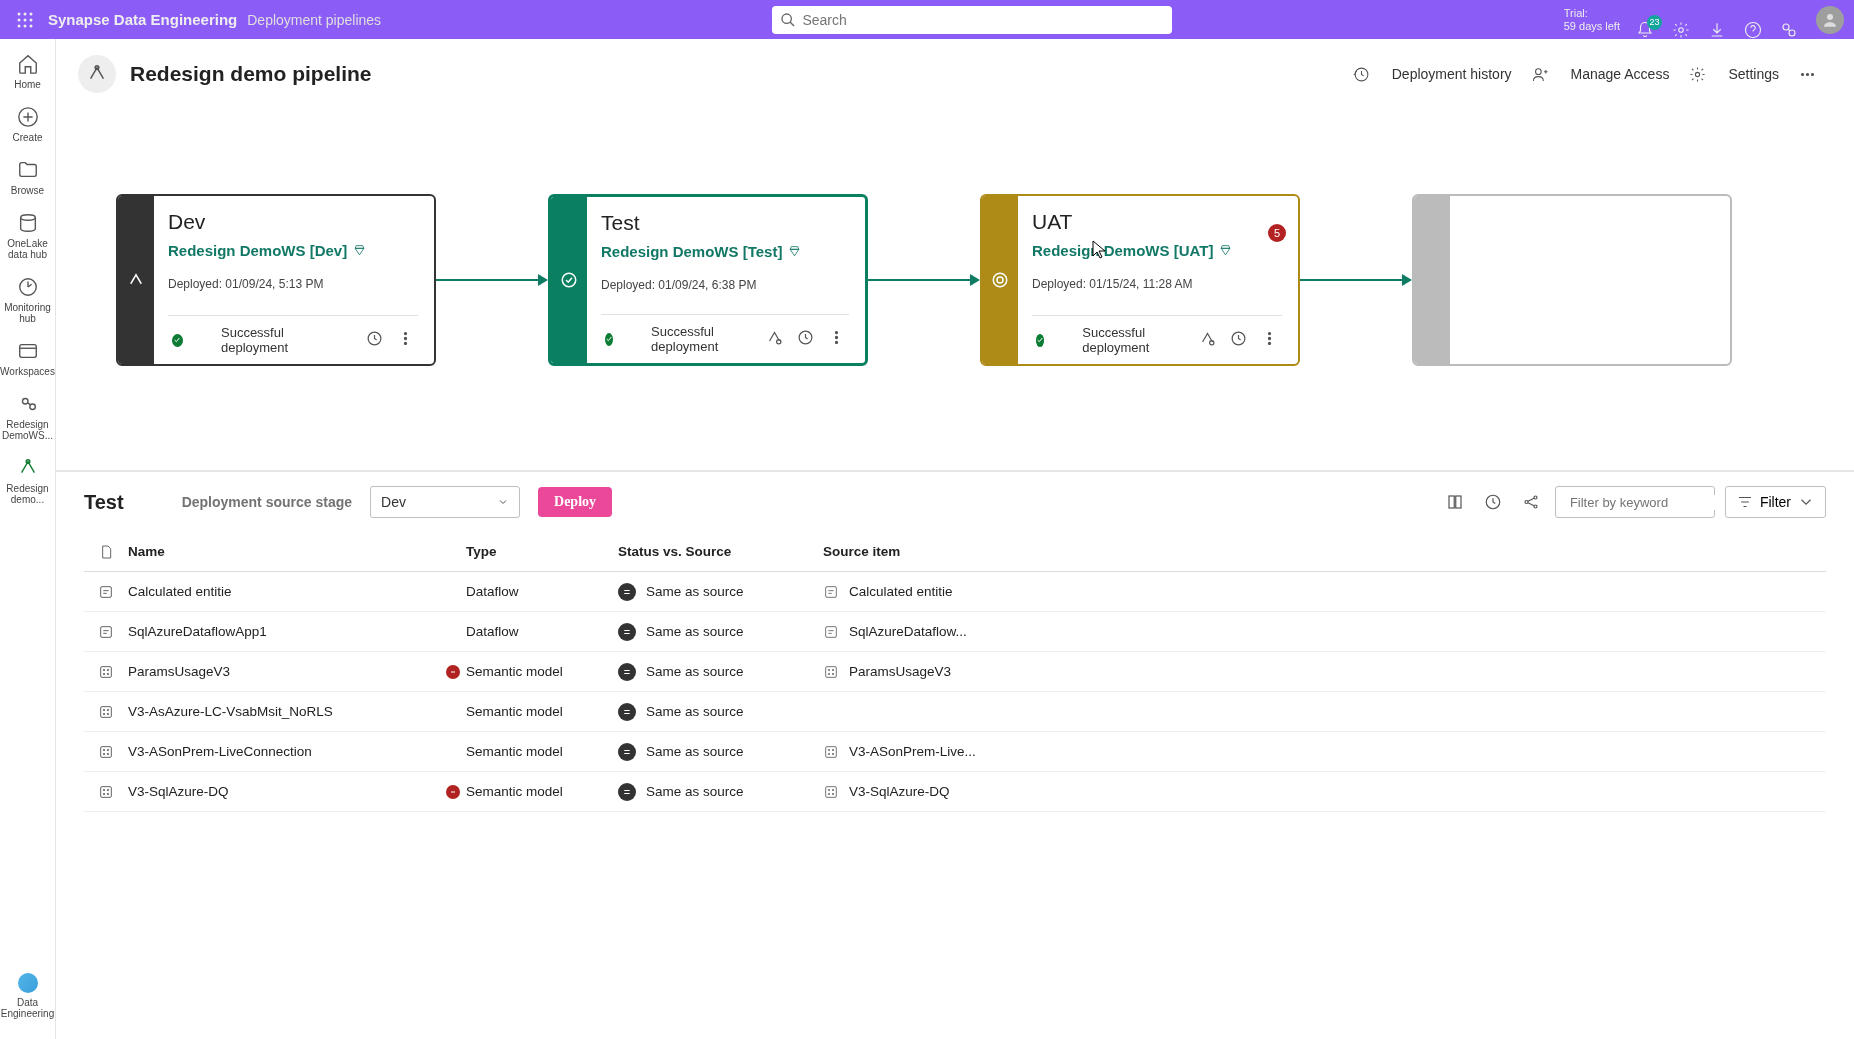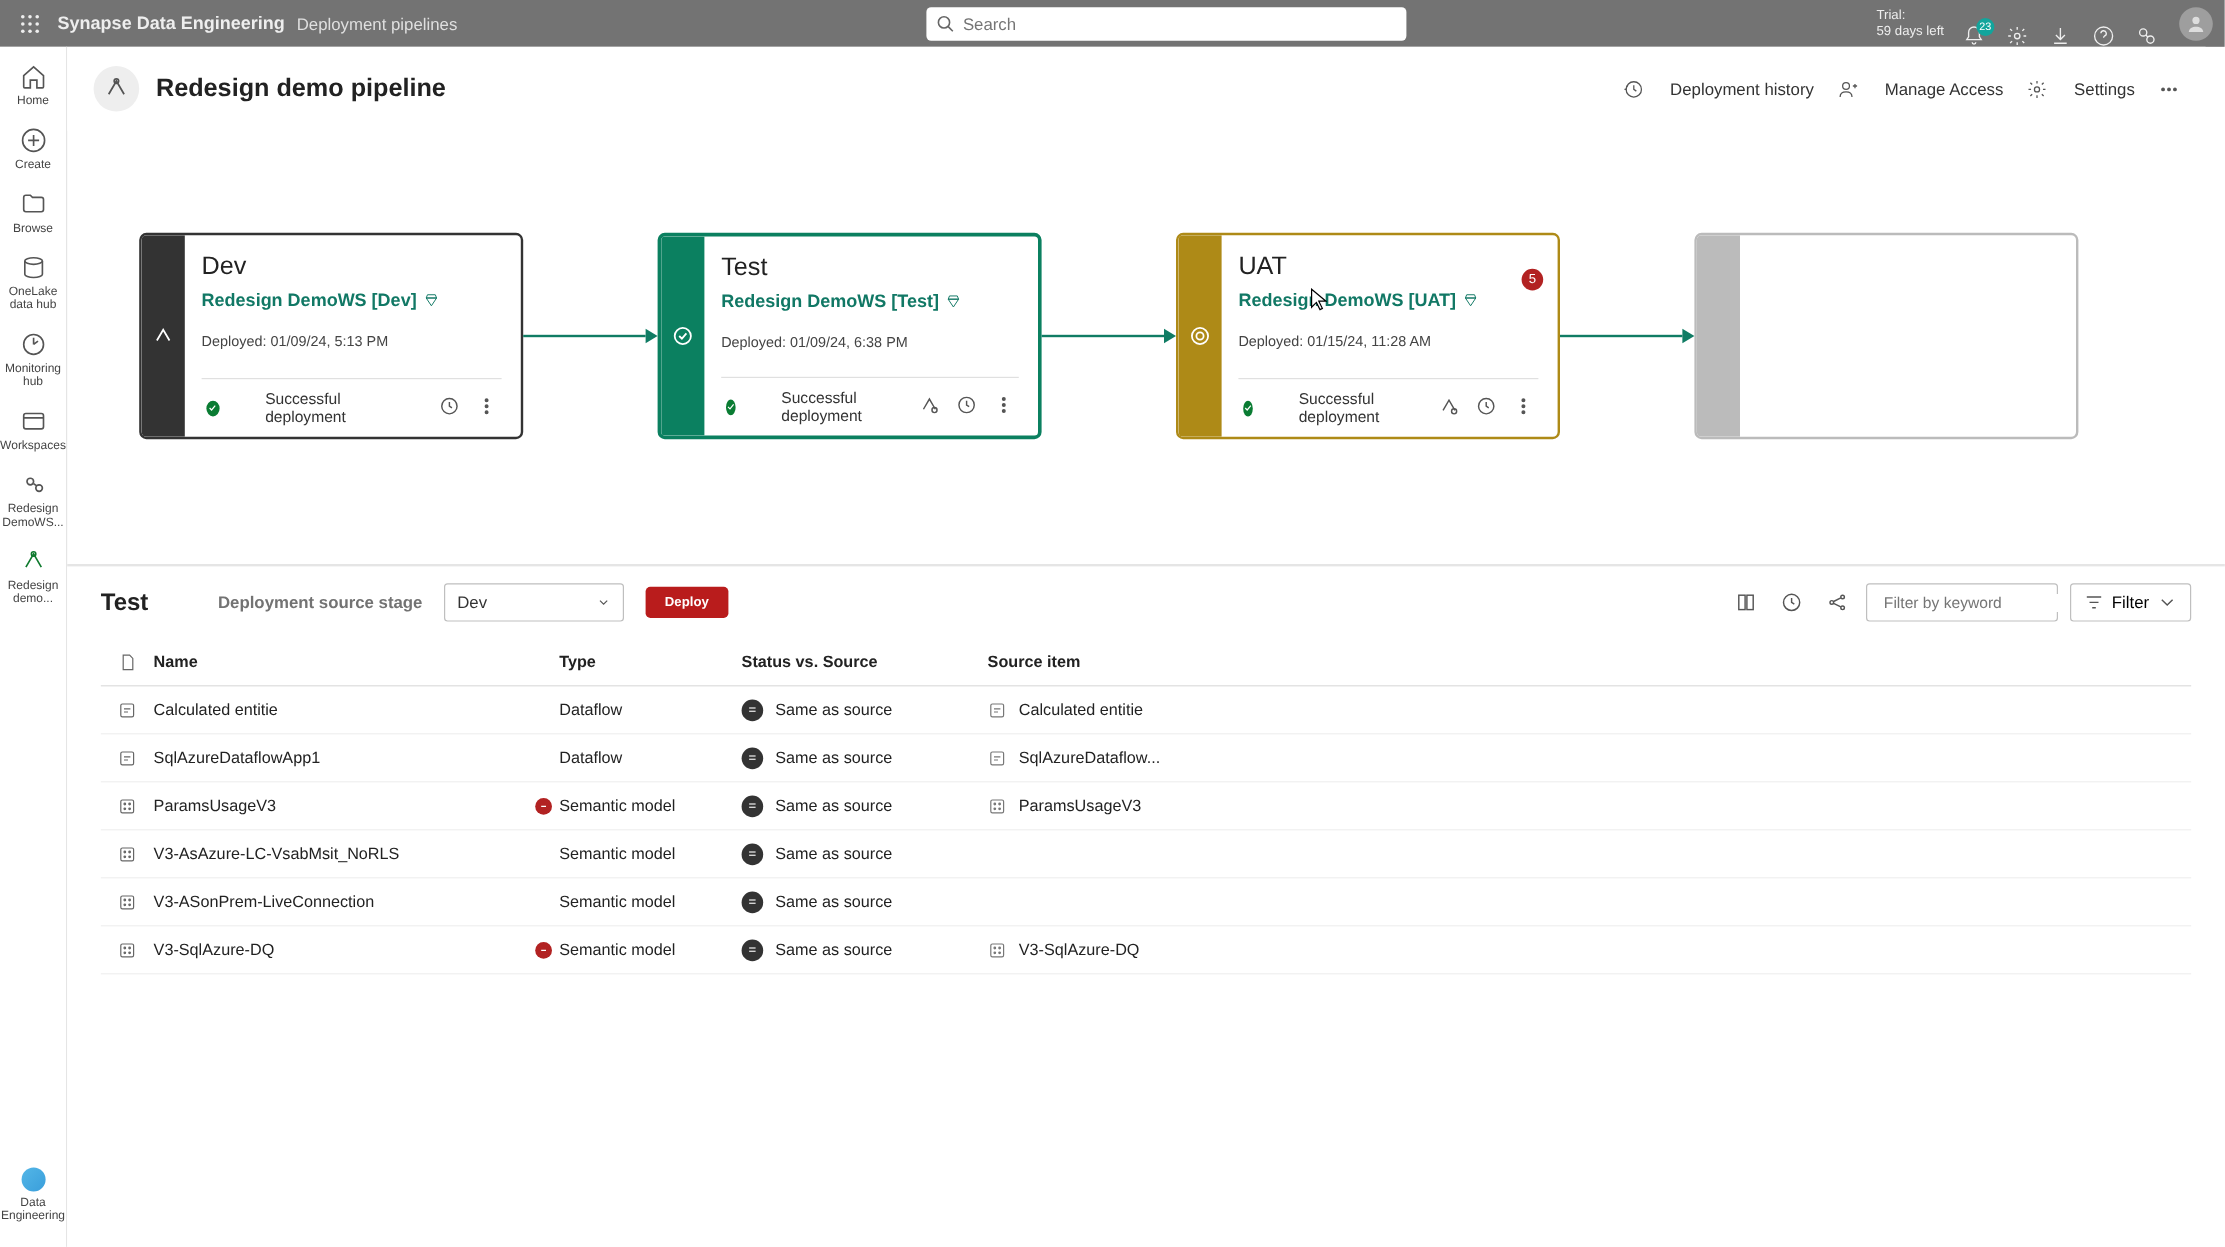--- a/index.html
+++ b/index.html
@@ -1,19 +1,19 @@
 <!DOCTYPE html>
 <html><head>
 <meta charset="utf-8">
 <style>
 * { margin: 0; padding: 0; box-sizing: border-box; font-family: "Segoe UI", -apple-system, sans-serif; }
 body { width: 1854px; height: 1039px; overflow: hidden; background: #fff; }
 
 
-.topbar { height: 39px; background: #737373; display: flex; align-items: center; padding: 0 10px; color: #eee; }
+.topbar { height: 39px; background: #8b5cf6; display: flex; align-items: center; padding: 0 10px; color: #eee; }
 .waffle { width: 30px; height: 30px; display: flex; align-items: center; justify-content: center; cursor: pointer; }
 .waffle svg { width: 16px; height: 16px; }
 .brand { font-weight: 600; font-size: 15px; margin-left: 8px; }
 .brand-sub { font-size: 14px; margin-left: 10px; color: #dfdfdf; }
 .searchwrap { margin-left: auto; margin-right: auto; width: 400px; height: 28px; background: #fff; border-radius: 4px; display: flex; align-items: center; padding: 0 8px; }
 .searchwrap svg { width: 16px; height: 16px; fill: #666; }
 .searchwrap input { border: none; outline: none; flex: 1; margin-left: 6px; font-size: 14px; background: transparent; }
 .trial { font-size: 11px; line-height: 13px; color: #eee; margin-right: 6px; }
 .topicons { display: flex; align-items: center; gap: 18px; margin-left: 10px; }
 .topicon { position: relative; cursor: pointer; display: flex; align-items: flex-start; margin-top: 20px; }
@@ -70,21 +70,21 @@
 .stagecard.prod { border-color: #bbb; }
 .stagecard.prod .band { background: #bbb; }
 
 
 .bottompanel { position: absolute; left: 56px; right: 0; top: 470px; bottom: 0; background: #fff; border-top: 2px solid #e5e5e5; }
 .bp-head { display: flex; align-items: center; padding: 14px 28px; gap: 18px; }
 .bp-head .title { font-size: 20px; font-weight: 600; color: #222; }
 .bp-head .lbl { font-size: 14px; font-weight: 600; color: #737373; margin-left: 40px; }
 .bp-head .sel { width: 150px; height: 32px; border: 1px solid #bfbfbf; border-radius: 3px; display: flex; align-items: center; padding: 0 10px; font-size: 14px; color: #333; justify-content: space-between; cursor: pointer; }
 .bp-head .sel svg { width: 12px; height: 12px; stroke: #555; fill: none; stroke-width: 2; }
-.bp-head .deploy { background: #b91c1c; color: #fff; border: none; border-radius: 4px; padding: 7px 16px; font-size: 11px; font-weight: 600; cursor: pointer; }
+.bp-head .deploy { background: #ec4899; color: #fff; border: none; border-radius: 4px; padding: 7px 16px; font-size: 14px; font-weight: 600; cursor: pointer; font-family: Liberation Serif, serif; }
 .bp-head .right { margin-left: auto; display: flex; align-items: center; gap: 10px; }
 .bp-head .right .ib { width: 28px; height: 28px; display: flex; align-items: center; justify-content: center; cursor: pointer; }
 .bp-head .right svg { width: 18px; height: 18px; stroke: #555; fill: none; stroke-width: 1.6; }
 .filterinput { height: 32px; border: 1px solid #bfbfbf; border-radius: 3px; display: flex; align-items: center; padding: 0 8px; width: 160px; }
 .filterinput svg { width: 14px; height: 14px; stroke: #666; fill: none; }
 .filterinput input { border: none; outline: none; flex: 1; font-size: 13px; margin-left: 6px; }
 .filterbtn { height: 32px; border: 1px solid #bfbfbf; border-radius: 3px; display: flex; align-items: center; gap: 6px; padding: 0 10px; font-size: 14px; cursor: pointer; }
 .filterbtn svg { width: 14px; height: 14px; stroke: #555; fill: none; stroke-width: 1.6; }
 
 
@@ -597,20 +597,30 @@
               <circle cx="15" cy="15" r="1" fill="#666"></circle>
             </svg>
           </div>
           <div class="c-name">V3-ASonPrem-LiveConnection</div>
           <div class="c-errdot"></div>
           <div class="c-type">Semantic model</div>
           <div class="c-stat">
             <span class="eqcircle">=</span>
             <span>Same as source</span>
           </div>
+          <div class="c-src">
+            <svg viewBox="0 0 24 24">
+              <rect x="4" y="4" width="16" height="16" rx="2"></rect>
+              <circle cx="9" cy="9" r="1" fill="#666"></circle>
+              <circle cx="15" cy="9" r="1" fill="#666"></circle>
+              <circle cx="9" cy="15" r="1" fill="#666"></circle>
+              <circle cx="15" cy="15" r="1" fill="#666"></circle>
+            </svg>
+            <span>V3-ASonPrem-Live...</span>
+          </div>
         </div>
         <div class="row">
           <div class="c-ic">
             <svg viewBox="0 0 24 24">
               <rect x="4" y="4" width="16" height="16" rx="2"></rect>
               <circle cx="9" cy="9" r="1" fill="#666"></circle>
               <circle cx="15" cy="9" r="1" fill="#666"></circle>
               <circle cx="9" cy="15" r="1" fill="#666"></circle>
               <circle cx="15" cy="15" r="1" fill="#666"></circle>
             </svg>

